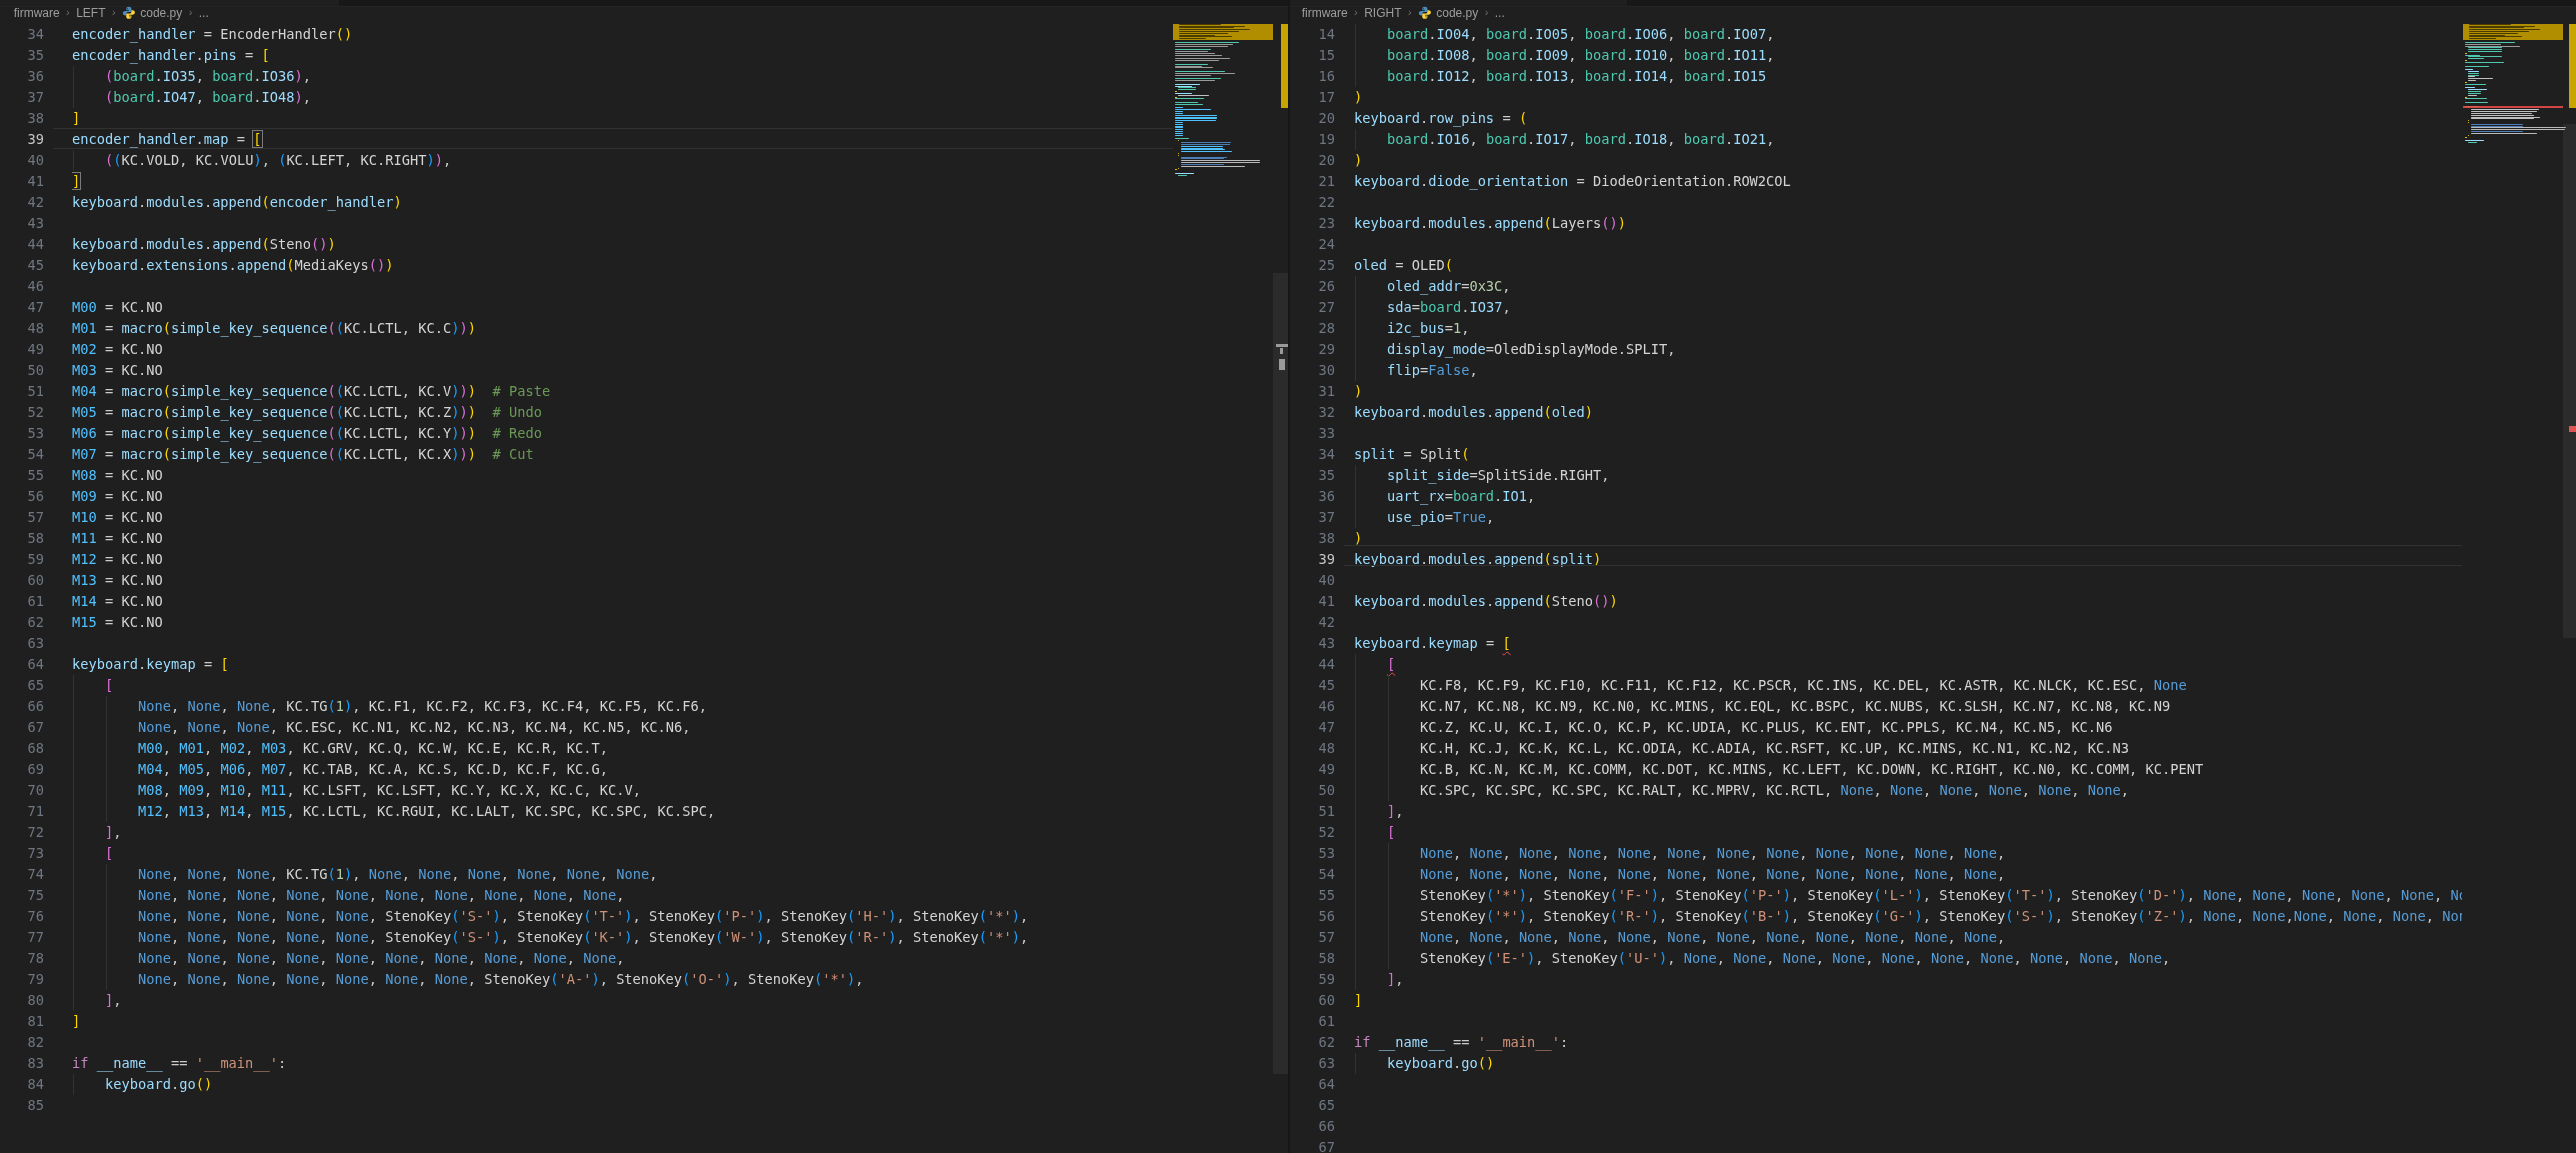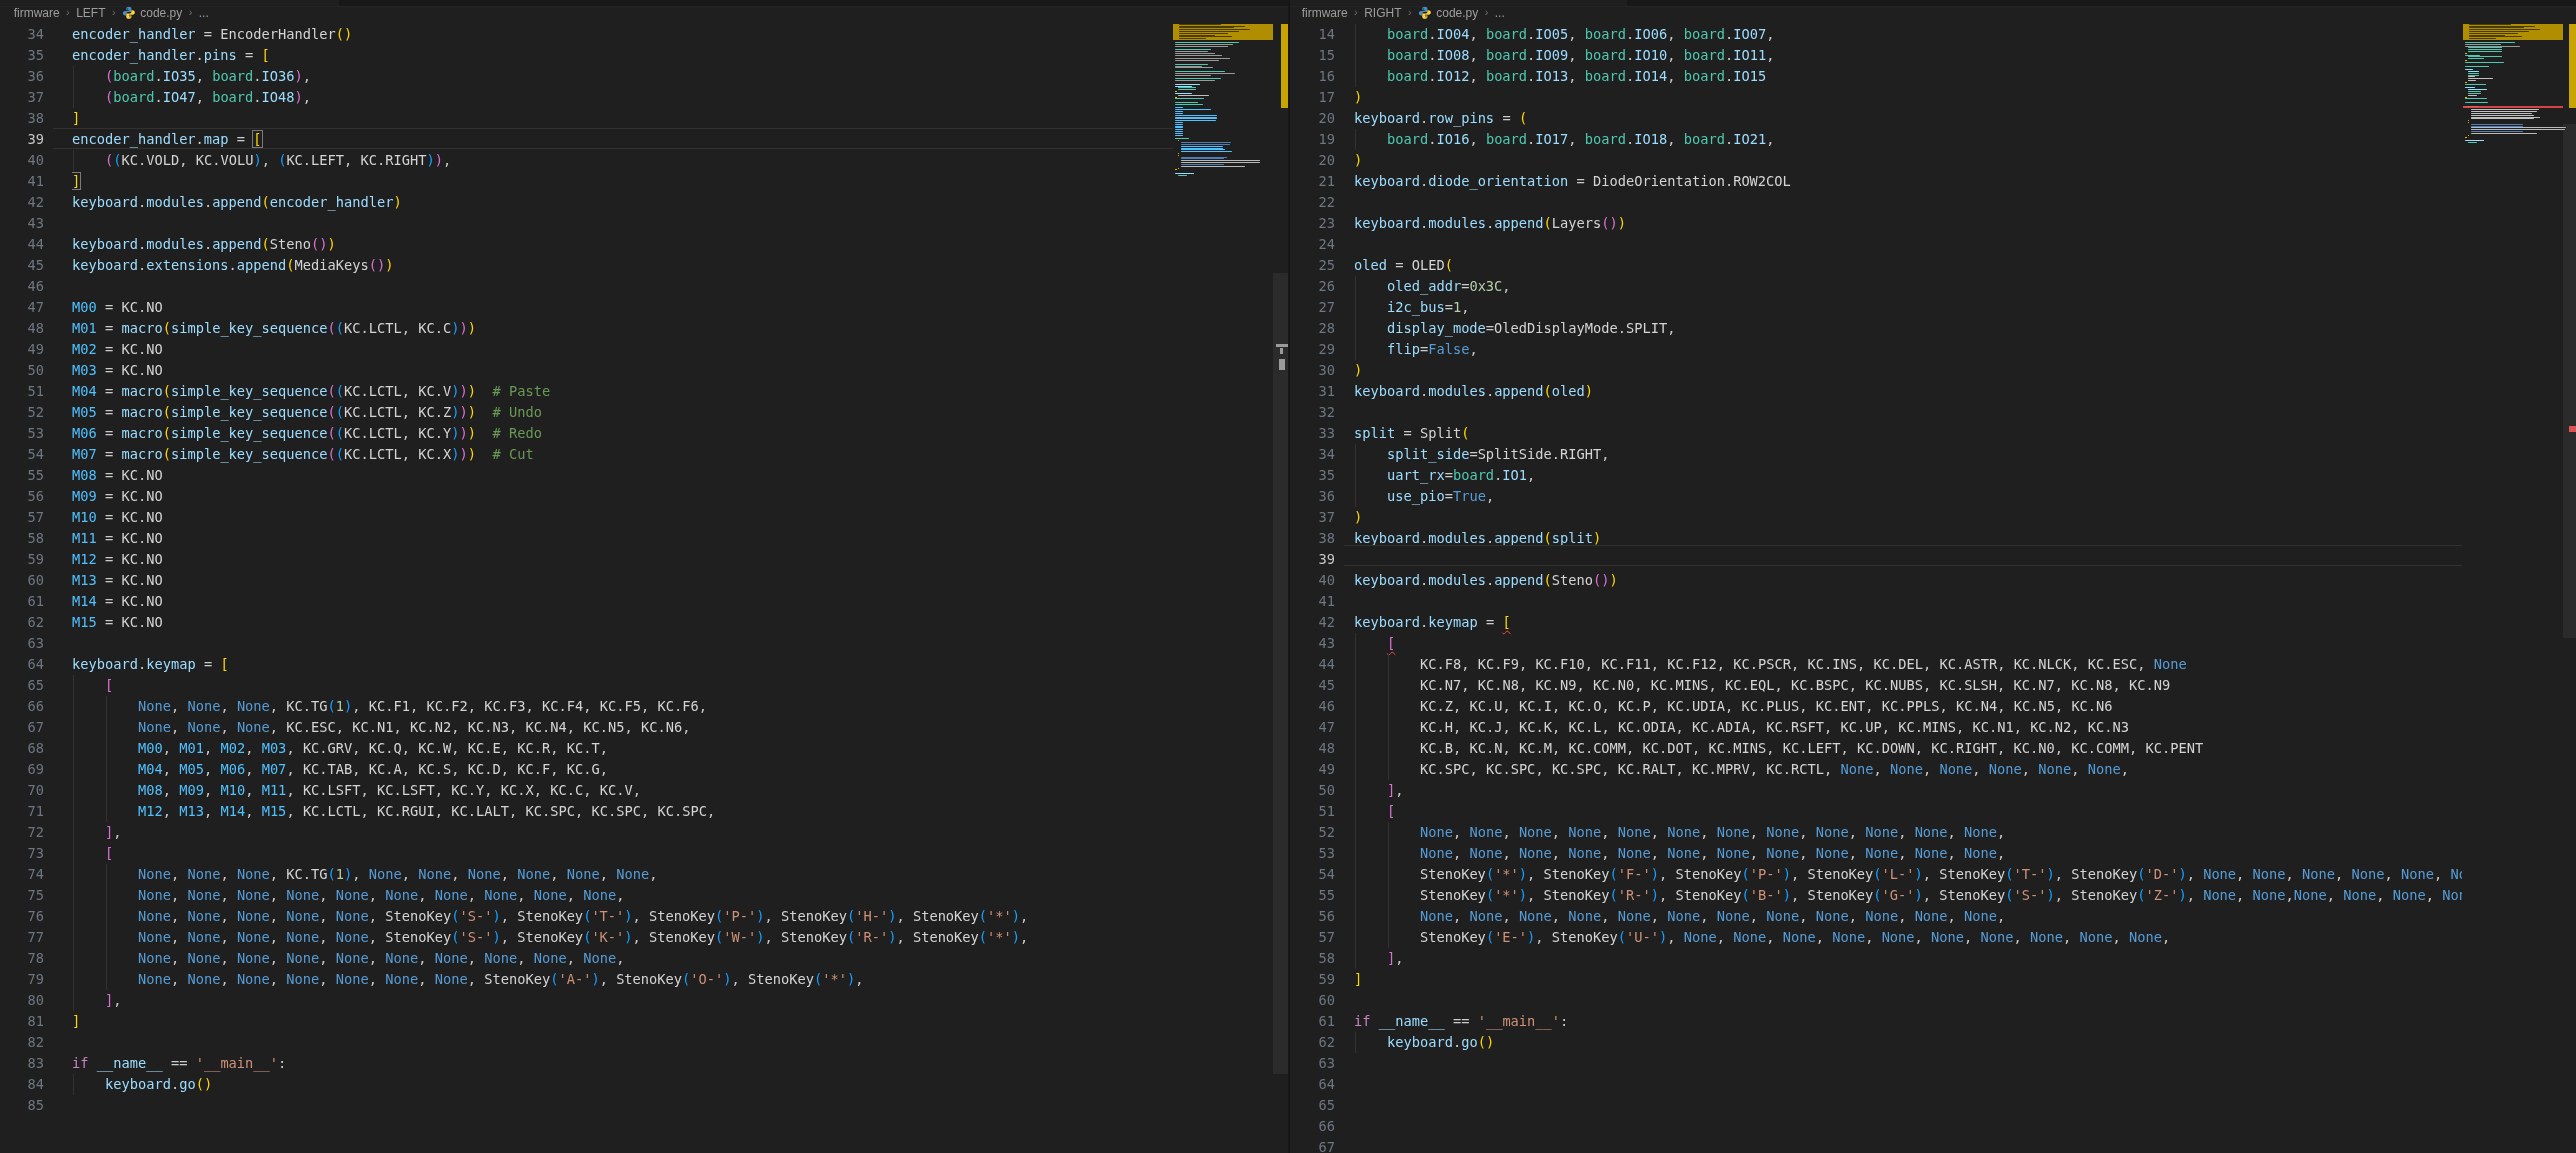--- a/index.html
+++ b/index.html
@@ -329,20 +329,21 @@
         <div class="code-line"><span class="t-b0">)</span></div>
         <div class="code-line"><span class="t-var">keyboard</span><span class="t-def">.</span><span class="t-var">row_pins</span><span> </span><span class="t-def">=</span><span> </span><span class="t-b0">(</span></div>
         <div class="code-line"><span class="guide" style="left: 0.9px;"></span><span>    </span><span class="t-type">board</span><span class="t-def">.</span><span class="t-var">IO16</span><span class="t-def">,</span><span> </span><span class="t-type">board</span><span class="t-def">.</span><span class="t-var">IO17</span><span class="t-def">,</span><span> </span><span class="t-type">board</span><span class="t-def">.</span><span class="t-var">IO18</span><span class="t-def">,</span><span> </span><span class="t-type">board</span><span class="t-def">.</span><span class="t-var">IO21</span><span class="t-def">,</span></div>
         <div class="code-line"><span class="t-b0">)</span></div>
         <div class="code-line"><span class="t-var">keyboard</span><span class="t-def">.</span><span class="t-var">diode_orientation</span><span> </span><span class="t-def">=</span><span> </span><span class="t-plain">DiodeOrientation</span><span class="t-def">.</span><span class="t-plain">ROW2COL</span></div>
         <div class="code-line"></div>
         <div class="code-line"><span class="t-var">keyboard</span><span class="t-def">.</span><span class="t-var">modules</span><span class="t-def">.</span><span class="t-var">append</span><span class="t-b0">(</span><span class="t-plain">Layers</span><span class="t-b1">(</span><span class="t-b1">)</span><span class="t-b0">)</span></div>
         <div class="code-line"></div>
         <div class="code-line"><span class="t-var">oled</span><span> </span><span class="t-def">=</span><span> </span><span class="t-plain">OLED</span><span class="t-b0">(</span></div>
         <div class="code-line"><span class="guide" style="left: 0.9px;"></span><span>    </span><span class="t-var">oled_addr</span><span class="t-def">=</span><span class="t-num">0x3C</span><span class="t-def">,</span></div>
+        <div class="code-line"><span class="guide" style="left: 0.9px;"></span><span>    </span><span class="t-var">sda</span><span class="t-def">=</span><span class="t-type">board</span><span class="t-def">.</span><span class="t-var">IO37</span><span class="t-def">,</span></div>
         <div class="code-line"><span class="guide" style="left: 0.9px;"></span><span>    </span><span class="t-var">i2c_bus</span><span class="t-def">=</span><span class="t-num">1</span><span class="t-def">,</span></div>
         <div class="code-line"><span class="guide" style="left: 0.9px;"></span><span>    </span><span class="t-var">display_mode</span><span class="t-def">=</span><span class="t-plain">OledDisplayMode</span><span class="t-def">.</span><span class="t-plain">SPLIT</span><span class="t-def">,</span></div>
         <div class="code-line"><span class="guide" style="left: 0.9px;"></span><span>    </span><span class="t-var">flip</span><span class="t-def">=</span><span class="t-kw2">False</span><span class="t-def">,</span></div>
         <div class="code-line"><span class="t-b0">)</span></div>
         <div class="code-line"><span class="t-var">keyboard</span><span class="t-def">.</span><span class="t-var">modules</span><span class="t-def">.</span><span class="t-var">append</span><span class="t-b0">(</span><span class="t-var">oled</span><span class="t-b0">)</span></div>
         <div class="code-line"></div>
         <div class="code-line"><span class="t-var">split</span><span> </span><span class="t-def">=</span><span> </span><span class="t-plain">Split</span><span class="t-b0">(</span></div>
         <div class="code-line"><span class="guide" style="left: 0.9px;"></span><span>    </span><span class="t-var">split_side</span><span class="t-def">=</span><span class="t-plain">SplitSide</span><span class="t-def">.</span><span class="t-plain">RIGHT</span><span class="t-def">,</span></div>
         <div class="code-line"><span class="guide" style="left: 0.9px;"></span><span>    </span><span class="t-var">uart_rx</span><span class="t-def">=</span><span class="t-type">board</span><span class="t-def">.</span><span class="t-var">IO1</span><span class="t-def">,</span></div>
         <div class="code-line"><span class="guide" style="left: 0.9px;"></span><span>    </span><span class="t-var">use_pio</span><span class="t-def">=</span><span class="t-kw2">True</span><span class="t-def">,</span></div>

